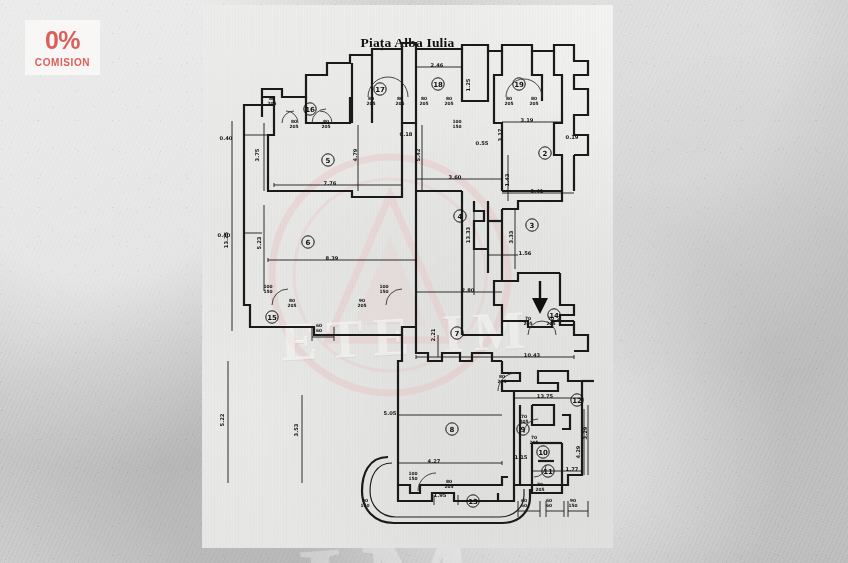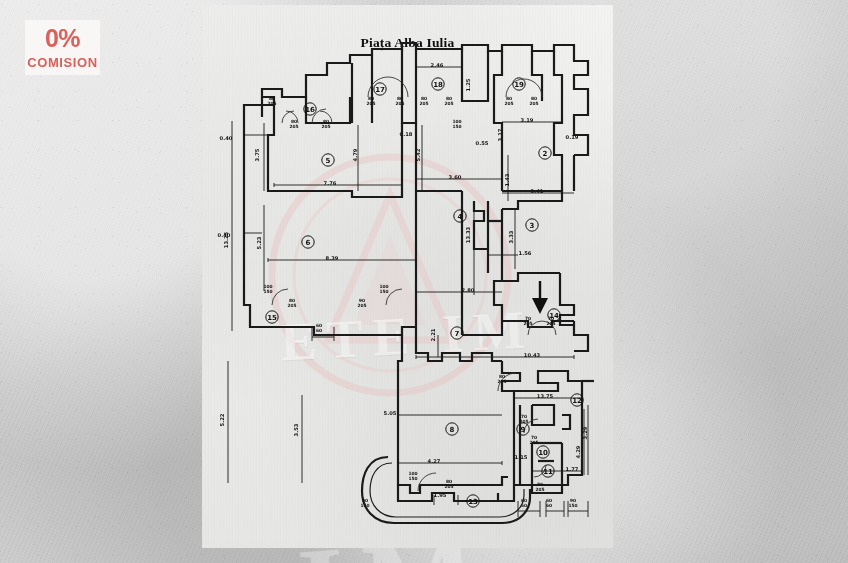--- a/index.html
+++ b/index.html
@@ -79,21 +79,21 @@
   #badge{
     position:absolute;left:25px;top:20px;width:75px;height:55px;
     background:rgba(252,250,248,.80);
     display:flex;flex-direction:column;align-items:center;justify-content:center;
   }
   #badge .pct{
     font-family:"Liberation Sans", sans-serif;font-weight:700;font-size:25px;
     color:#d9605b;line-height:1;letter-spacing:-.5px;
   }
   #badge .cm{
-    font-family:"Liberation Sans", sans-serif;font-weight:700;font-size:13px;
+    font-family:"Liberation Sans", sans-serif;font-weight:700;font-size:10px;
     color:#d9605b;letter-spacing:.6px;margin-top:4px;
   }
 </style>
 </head>
 <body>
 
 <div id="backdrop"></div>
 <div id="grain"></div>
 <div id="bg-watermark">
     <div>GR</div>

